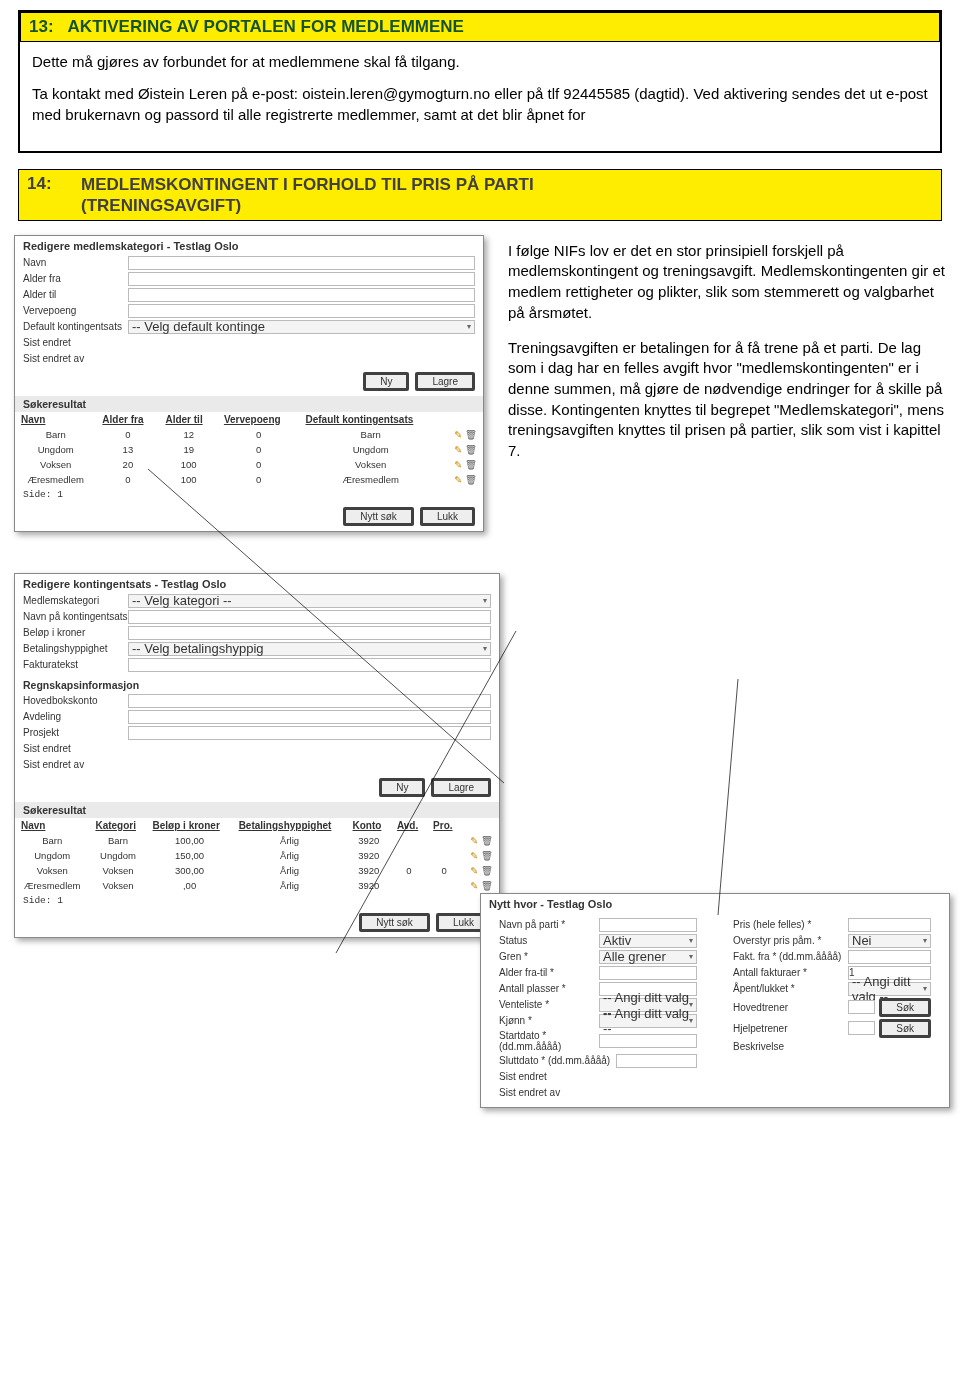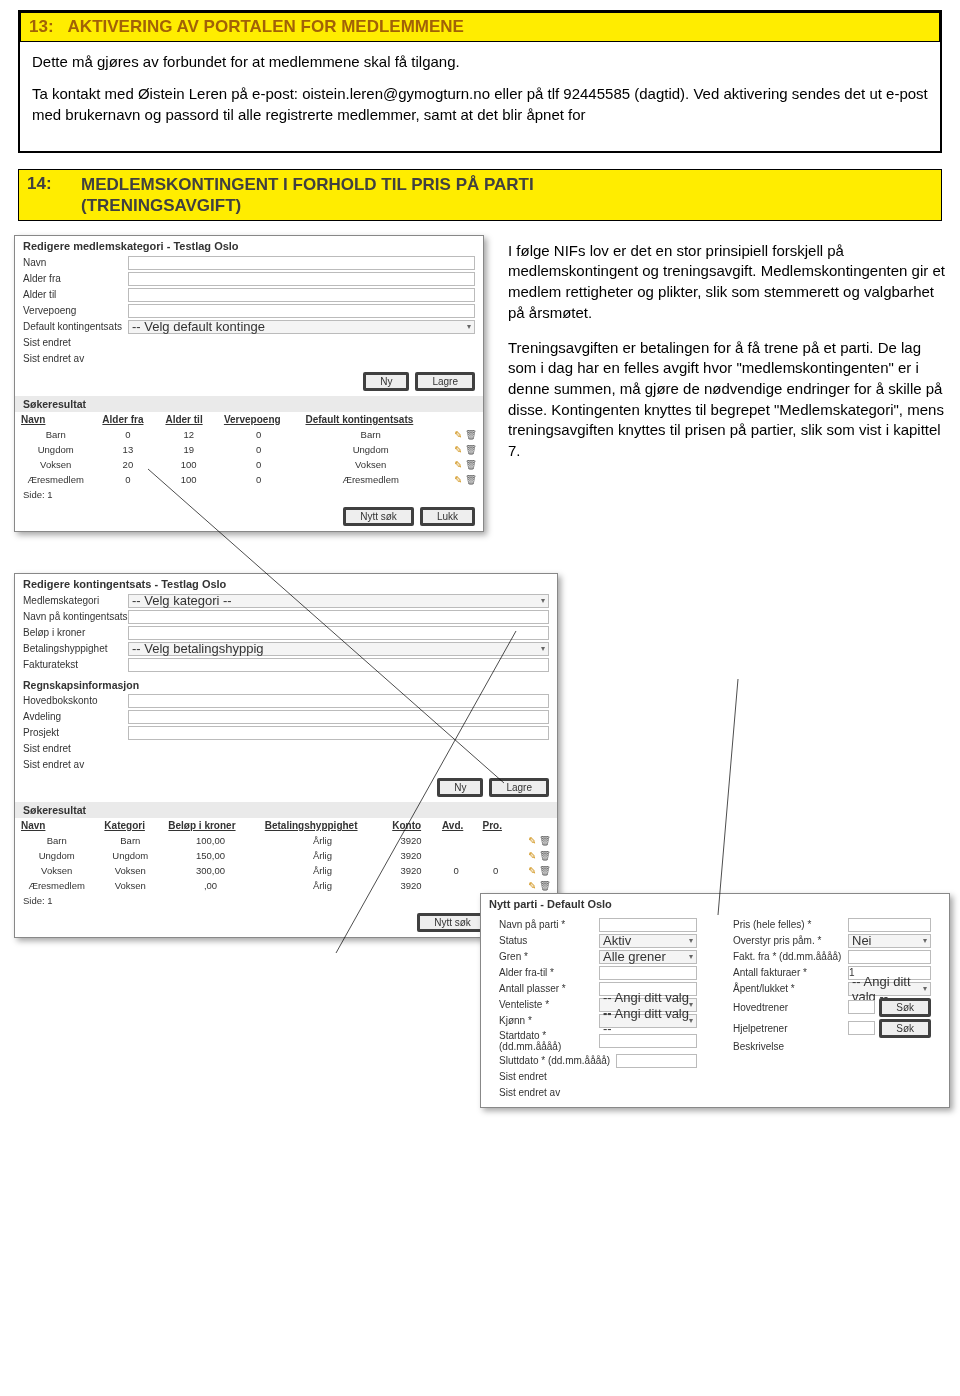--- a/index.html
+++ b/index.html
@@ -1,18 +1,18 @@
 <!DOCTYPE html>
 <html><head>
 <meta charset="utf-8">
 <style>
   * { box-sizing: border-box; margin: 0; padding: 0; }
   body { font-family: Verdana, Arial, sans-serif; background: #fff; width: 960px; position: relative; }
   .page { padding: 10px 18px 0 18px; }
-  .yellow-bar { background: #ffed00; border: 1px solid #000; padding: 4px 8px; font-weight: bold; font-size: 17px; color: #a16207; }
+  .yellow-bar { background: #ffed00; border: 1px solid #000; padding: 4px 8px; font-weight: bold; font-size: 17px; color: #14532d; }
   .yellow-bar .num { margin-right: 14px; }
   .yellow-bar.red { color: #404040; }
   .box13 { border: 2.5px solid #000; margin-bottom: 16px; }
   .box13-body { display: flex; padding: 10px 12px 14px 12px; font-size: 15px; line-height: 1.35; gap: 22px; }
   .box13-col { flex: 1; }
   .section14 { position: relative; }
   .text-right { position: absolute; top: 72px; left: 490px; width: 438px; font-size: 15px; line-height: 1.38; }
   .text-right p { margin-bottom: 14px; }
   .panel { position: absolute; background: #fff; border: 1px solid #888; box-shadow: 3px 3px 6px rgba(0,0,0,0.35); font-size: 10px; color: #333; }
   .panel-title { font-weight: bold; font-size: 11px; padding: 4px 8px 3px 8px; }
@@ -21,21 +21,21 @@
   .panel .fld { flex: 1; height: 14px; border: 1px solid #bbb; background: #fff; }
   .panel .sel { flex: 1; height: 14px; border: 1px solid #bbb; background: #f4f4f4; font-size: 13px; padding: 0 3px; display:flex; align-items:center; justify-content:space-between; }
   .panel .sel:after { content: "▾"; font-size: 8px; color: #666; }
   .panel .btns { display: flex; justify-content: flex-end; gap: 6px; padding: 5px 8px; }
   .panel .btn { border: 3px solid #404040; background: #eee; font-size: 10px; padding: 1px 14px; border-radius: 2px; }
   .panel .subhead { font-weight: bold; background: #eaeaea; padding: 2px 8px; font-size: 10.5px; }
   .panel table { width: 100%; border-collapse: collapse; font-size: 9.5px; }
   .panel th { text-align: left; font-weight: bold; text-decoration: underline; padding: 2px 6px; font-size: 10px; }
   .panel td { padding: 2px 6px; text-align: center; }
   .panel td.ico { text-align: right; }
-  .panel .side { padding: 2px 8px; font-size: 9.5px; }
+  .panel .side { padding: 2px 8px; font-size: 9.5px; font-family: Liberation Mono, monospace; }
   .pencil { color: #cc8800; }
   .trash { color: #555; }
   svg.lines { position: absolute; top: 0; left: 0; pointer-events: none; }
   .panel3 { display:flex; }
   .p3col { flex:1; padding: 4px 10px 6px 10px; }
   .p3col .row .lbl { width: 100px; }
   .p3col.r .row .lbl { width: 115px; }
   .footer { text-align: center; font-size: 15px; position: absolute; top: 1366px; left: 0; width: 960px; }
 </style>
 </head>
@@ -150,21 +150,21 @@
             </tr>
           </tbody>
       </table>
       <div class="side">Side: 1</div>
       <div class="btns">
         <span class="btn">Nytt søk</span>
         <span class="btn">Lukk</span>
       </div>
     </div>
 
-    <div class="panel" style="top:404px; left:-4px; width:544px;">
+    <div class="panel" style="top:404px; left:-4px; width:486px;">
       <div class="panel-title">Redigere kontingentsats - Testlag Oslo</div>
       <div id="p2fields">
           <div class="row">
             <div class="lbl">Medlemskategori</div>
             <div class="sel">-- Velg kategori --</div>
           </div>
           <div class="row">
             <div class="lbl">Navn på kontingentsats</div>
             <div class="fld"></div>
           </div>
@@ -264,21 +264,21 @@
           </tbody>
       </table>
       <div class="side">Side: 1</div>
       <div class="btns">
         <span class="btn">Nytt søk</span>
         <span class="btn">Lukk</span>
       </div>
     </div>
 
     <div class="panel panel3" style="top:724px; left:462px; width:470px; flex-direction:column;">
-      <div class="panel-title">Nytt parti - Default Oslo</div>
+      <div class="panel-title">Nytt hvor - Testlag Oslo</div>
       <div style="display:flex;">
         <div class="p3col" id="p3l">
             <div class="row">
               <div class="lbl">Navn på parti *</div>
               <div class="fld"></div>
             </div>
             <div class="row">
               <div class="lbl">Status</div>
               <div class="sel">Aktiv</div>
             </div>

